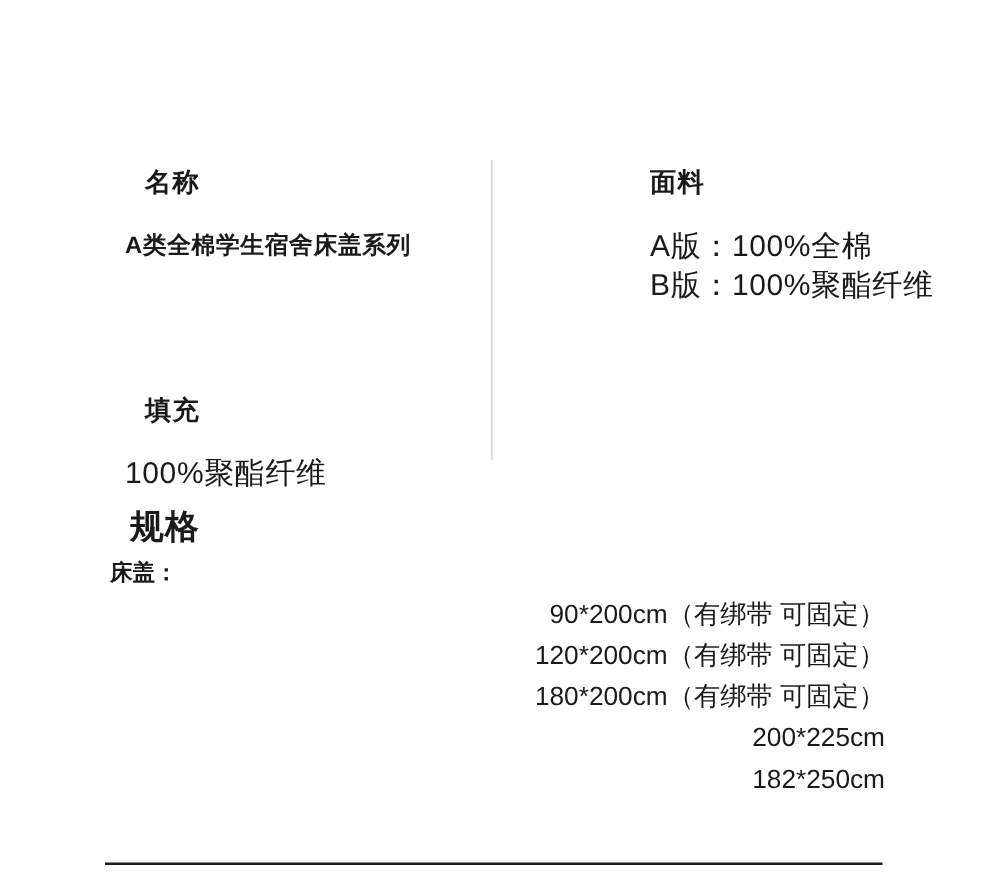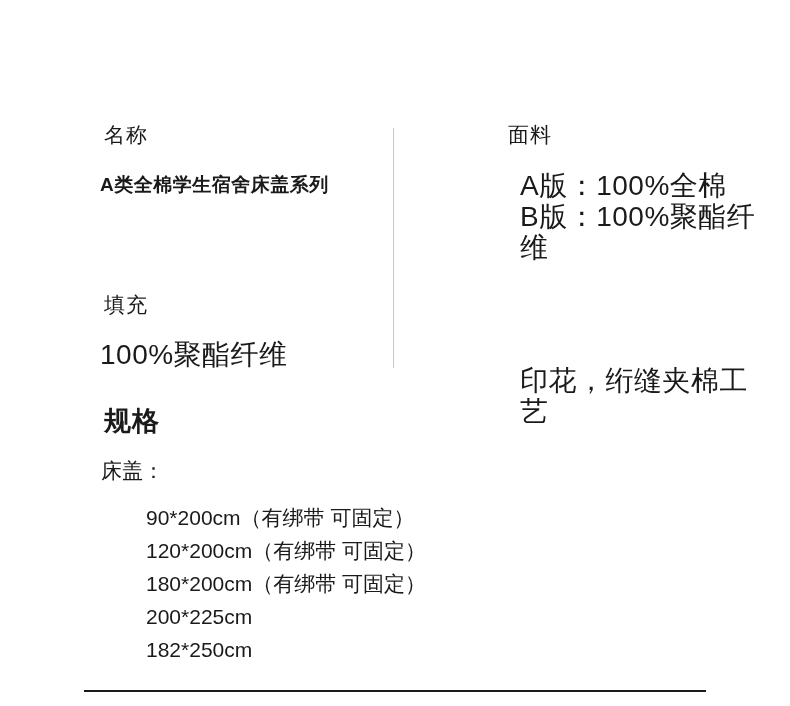--- a/index.html
+++ b/index.html
@@ -48,39 +48,39 @@
   }
   .col-right {
     position: absolute;
     left: 508px;
     top: 0;
     width: 270px;
   }
 
   .field-label {
     font-size: 21px;
-    font-weight: normal;
+    font-weight: bold;
     letter-spacing: 1px;
     line-height: 30px;
-    margin: 0;
+    margin: 12px;
   }
   .field-label.indent {
     padding-left: 16px;
   }
   .field-value {
     font-size: 19px;
     font-weight: bold;
     line-height: 30px;
     margin: 12px;
     padding-top: 8px;
     letter-spacing: 0.5px;
   }
   .field-value.normal {
     font-weight: normal;
-    font-size: 28px;
+    font-size: 24px;
   }
   .field-value.normal .line {
     display: block;
     line-height: 31px;
   }
 
   .block-gap {
     height: 78px;
   }
   .block-gap-right {
@@ -96,29 +96,31 @@
   }
   .specs-label {
     font-size: 27px;
     font-weight: bold;
     letter-spacing: 1px;
     line-height: 32px;
     padding-left: 16px;
     margin: 0;
   }
   .specs-subject {
-    font-size: 21px;
+    font-size: 18px;
     line-height: 34px;
-    margin: 13px;
+    margin: 0;
     padding-top: 4px;
+    font-weight: bold;
   }
   .specs-list {
     list-style: none;
     margin: 0;
     padding: 0 0 0 58px;
+    text-align: right;
   }
   .specs-list li {
     font-size: 21px;
     line-height: 33px;
     white-space: nowrap;
   }
 
   .divider-h {
     position: absolute;
     left: 84px;
@@ -156,23 +158,20 @@
         <p class="field-label">面料</p>
         <p class="field-value normal">
           <span class="line">A版：100%全棉</span>
           <span class="line">B版：100%聚酯纤维</span>
         </p>
       </div>
 
       <div class="block-gap-right"></div>
 
       <div>
-        <p class="field-value normal">
-          <span class="line">印花，绗缝夹棉工艺</span>
-        </p>
       </div>
     </div>
 
   </div>
 
   <div class="specs">
     <p class="specs-label">规格</p>
     <p class="specs-subject">床盖：</p>
     <ul class="specs-list">
       <li>90*200cm（有绑带 可固定）</li>

